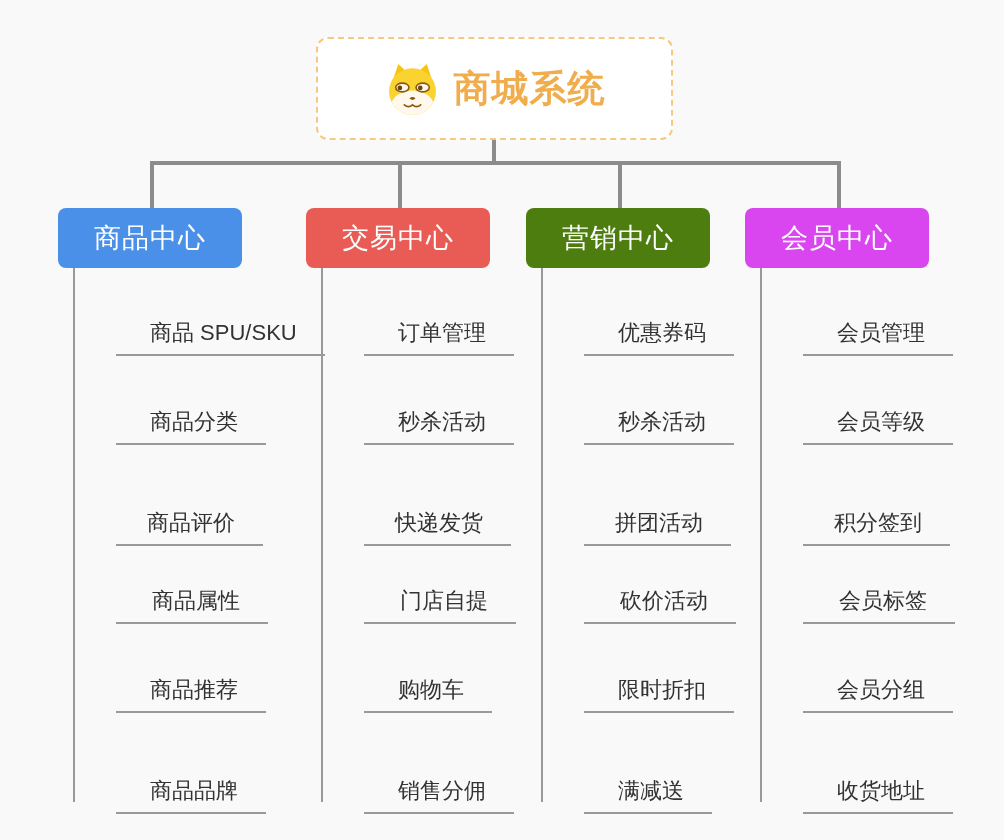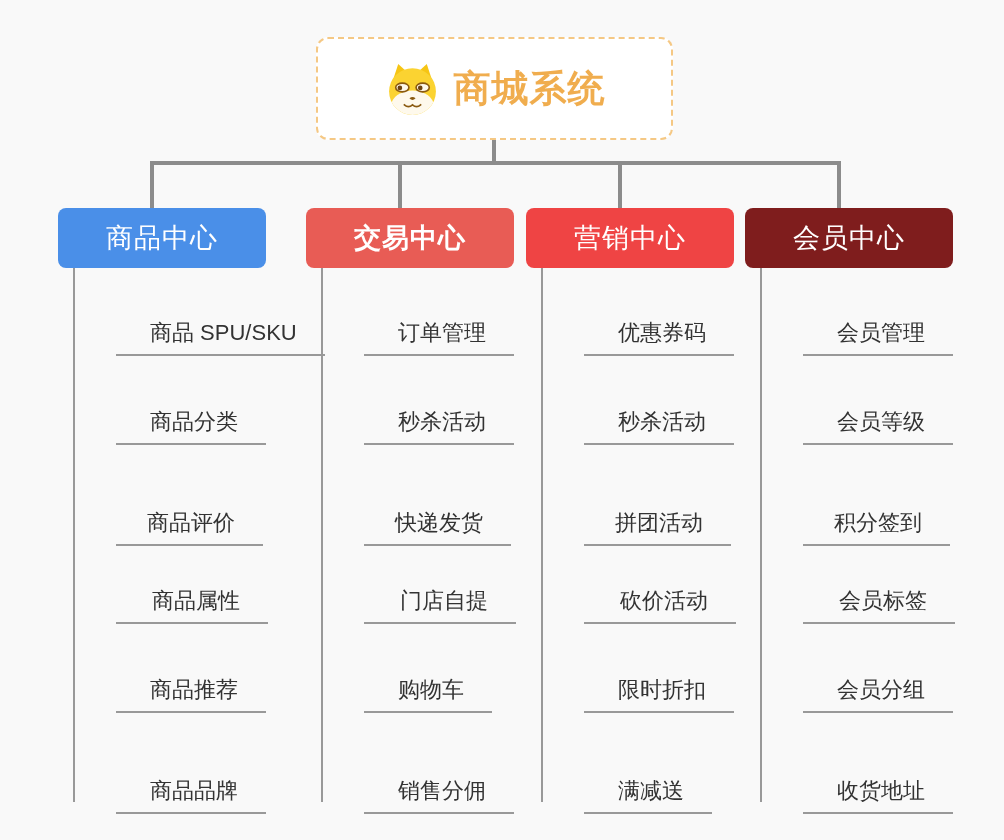--- a/index.html
+++ b/index.html
@@ -45,21 +45,21 @@
 
   
   .column { position: absolute; top: 208px; width: 250px; }
   .column-1 { left: 58px; }
   .column-2 { left: 306px; }
   .column-3 { left: 526px; }
   .column-4 { left: 745px; }
 
   .branch-box {
     position: absolute; left: 0; top: 0;
-    width: 208px; height: 60px;
+    width: 184px; height: 60px;
     border-radius: 8px;
     display: flex; align-items: center; justify-content: center;
     color: #FFFFFF;
     font-size: 27px;
     letter-spacing: 1px;
     white-space: nowrap;
     box-sizing: border-box;
   }
   .leaf-trunk {
     position: absolute;
@@ -126,43 +126,43 @@
     <div class="leaf-trunk"></div>
     <div class="leaf leaf-1">商品 SPU/SKU</div>
     <div class="leaf leaf-2">商品分类</div>
     <div class="leaf leaf-3">商品评价</div>
     <div class="leaf leaf-4">商品属性</div>
     <div class="leaf leaf-5">商品推荐</div>
     <div class="leaf leaf-6">商品品牌</div>
   </div>
 
   <div class="column column-2">
-    <div class="branch-box" style="background-color: rgb(232, 92, 85); font-weight: bold;">交易中心</div>
+    <div class="branch-box" style="background-color: rgb(232, 92, 85);">交易中心</div>
     <div class="leaf-trunk"></div>
     <div class="leaf leaf-1">订单管理</div>
     <div class="leaf leaf-2">秒杀活动</div>
     <div class="leaf leaf-3">快递发货</div>
     <div class="leaf leaf-4">门店自提</div>
     <div class="leaf leaf-5">购物车</div>
     <div class="leaf leaf-6">销售分佣</div>
   </div>
 
   <div class="column column-3">
-    <div class="branch-box" style="background-color: #ef4444;">营销中心</div>
+    <div class="branch-box" style="background-color: #4d7c0f;">营销中心</div>
     <div class="leaf-trunk"></div>
     <div class="leaf leaf-1">优惠券码</div>
     <div class="leaf leaf-2">秒杀活动</div>
     <div class="leaf leaf-3">拼团活动</div>
     <div class="leaf leaf-4">砍价活动</div>
     <div class="leaf leaf-5">限时折扣</div>
     <div class="leaf leaf-6">满减送</div>
   </div>
 
   <div class="column column-4">
-    <div class="branch-box" style="background-color: #7f1d1d;">会员中心</div>
+    <div class="branch-box" style="background-color: #d946ef;">会员中心</div>
     <div class="leaf-trunk"></div>
     <div class="leaf leaf-1">会员管理</div>
     <div class="leaf leaf-2">会员等级</div>
     <div class="leaf leaf-3">积分签到</div>
     <div class="leaf leaf-4">会员标签</div>
     <div class="leaf leaf-5">会员分组</div>
     <div class="leaf leaf-6">收货地址</div>
   </div>
 
 </div>

